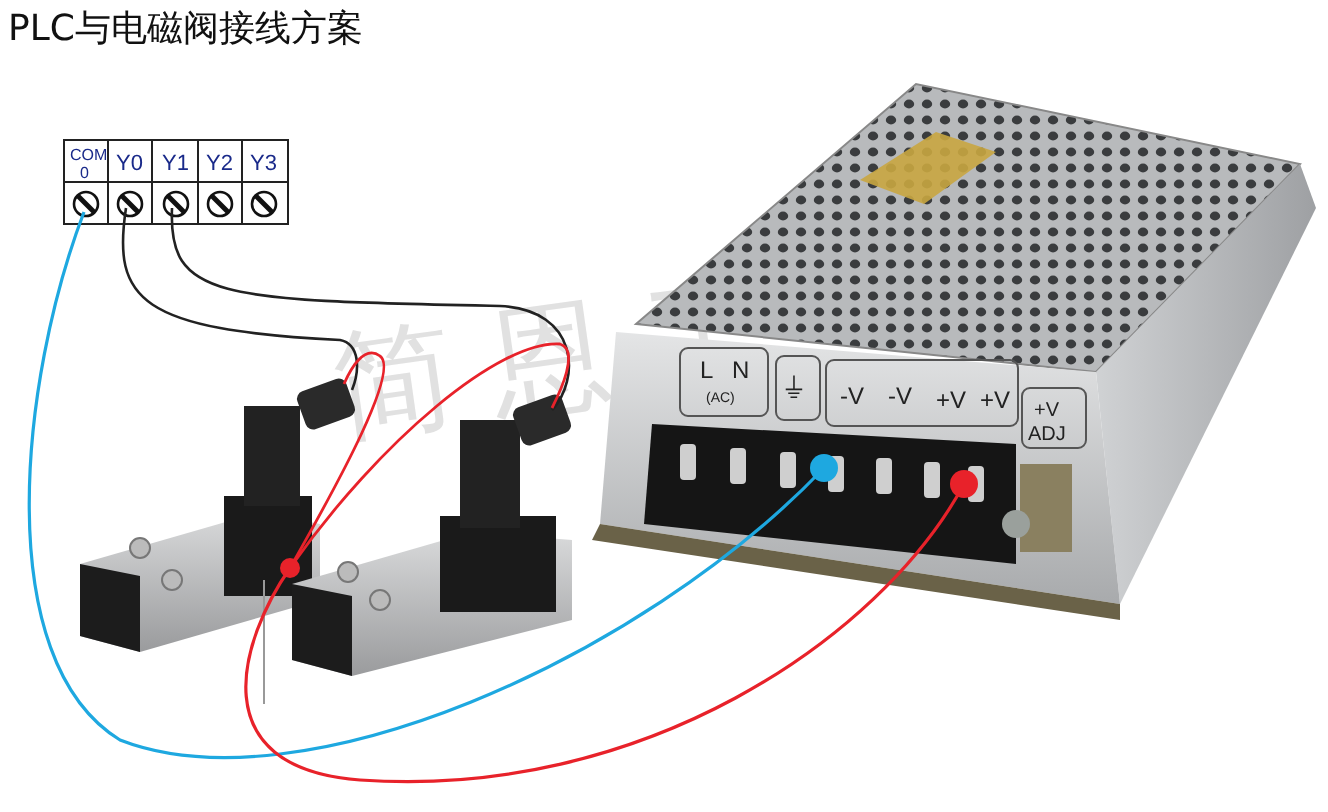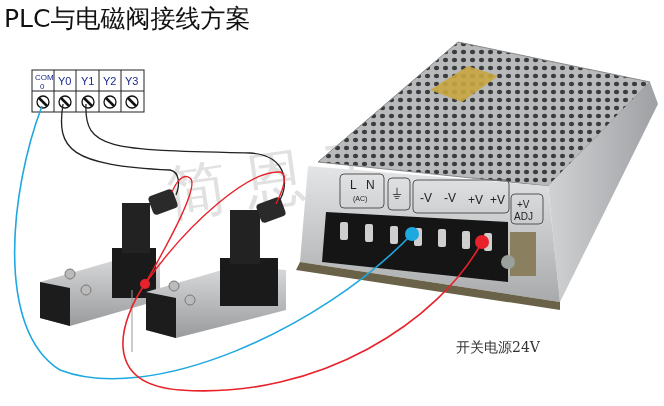--- a/index.html
+++ b/index.html
@@ -1,31 +1,30 @@
 <!DOCTYPE html>
 <html><head>
 <meta charset="utf-8">
 <style>
   html,body{margin:0;padding:0;background:#fff;}
   #stage{position:relative;width:664px;height:406px;overflow:hidden;background:#fff;font-family:"DejaVu Sans",sans-serif;}
-  .title{position:absolute;left:4px;top:2px;font-size:25px;color:#111;letter-spacing:0px;white-space:nowrap;}
+  .title{position:absolute;left:4px;top:2px;font-size:18px;color:#111;letter-spacing:0px;white-space:nowrap;}
   .subtitle{position:absolute;left:38px;top:45px;font-size:11px;color:#222;white-space:nowrap;}
   .psu-label{position:absolute;left:456px;top:339px;font-family:"DejaVu Serif",serif;font-size:14px;color:#333;white-space:nowrap;}
   svg{position:absolute;left:0;top:0;}
   .term-text{font-family:"Liberation Sans",sans-serif;font-size:11px;fill:#1a2a8a;}
   .term-text-sm{font-family:"Liberation Sans",sans-serif;font-size:8px;fill:#1a2a8a;}
   .psu-text{font-family:"Liberation Sans",sans-serif;fill:#222;}
 </style>
 </head>
 <body>
 
 <div id="stage">
 
   <div class="title">PLC与电磁阀接线方案</div>
-  <div class="psu-label">开关电源24V</div>
 
   <svg width="664" height="406" viewBox="0 0 664 406">
     <defs>
       <pattern id="holes" x="0" y="0" width="9" height="8" patternUnits="userSpaceOnUse">
         <rect width="9" height="8" fill="#b8babc"></rect>
         <ellipse cx="4.5" cy="4" rx="2.6" ry="2.2" fill="#3a3c3e"></ellipse>
       </pattern>
       <linearGradient id="sideg" x1="0" y1="0" x2="1" y2="0">
         <stop offset="0" stop-color="#d0d2d4"></stop>
         <stop offset="1" stop-color="#9ea0a3"></stop>

